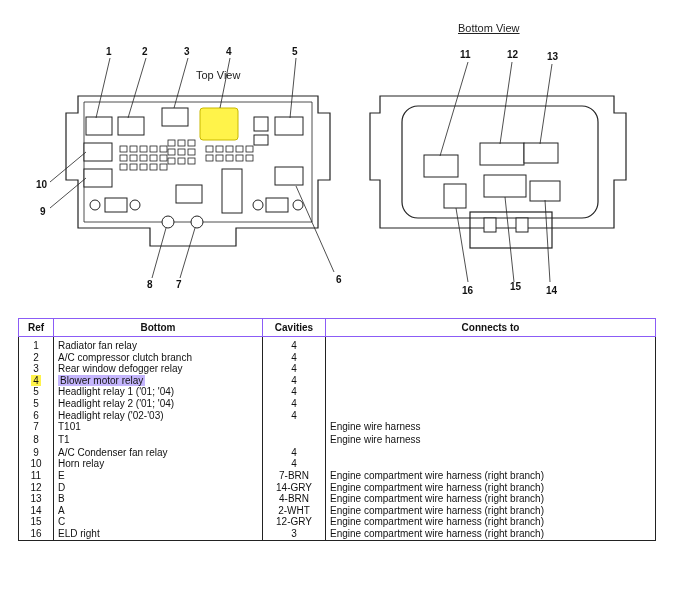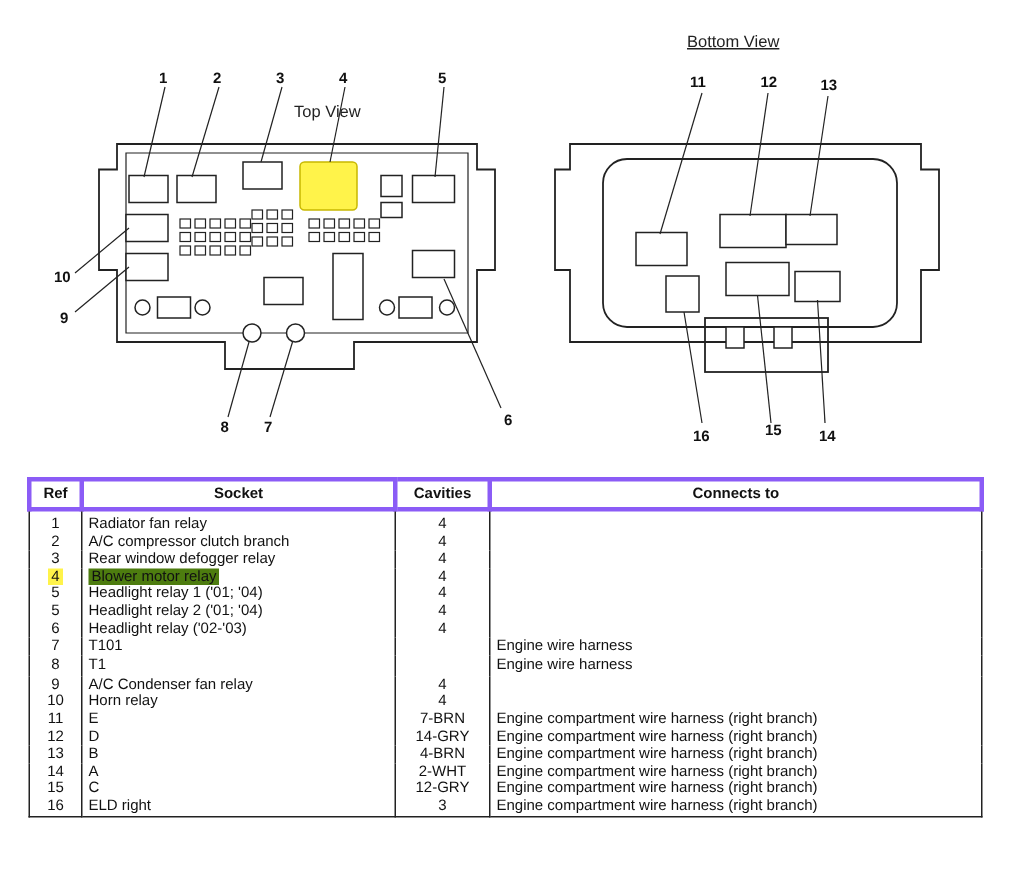--- a/index.html
+++ b/index.html
@@ -3,28 +3,28 @@
 <meta charset="utf-8">
 <style>
   html, body { margin: 0; padding: 0; background: #ffffff; }
   body { width: 674px; height: 589px; position: relative; overflow: hidden;
          font-family: "Liberation Sans", sans-serif; color: #111; }
   .view-title { position: absolute; font-size: 11px; color: #222; }
   #diagram { position: absolute; left: 0; top: 0; }
   #diagram text { font-family: "Liberation Sans", sans-serif; font-size: 10px; font-weight: bold; fill: #111; }
   table.conn { position: absolute; left: 18px; top: 318px; width: 638px; border-collapse: collapse;
                font-size: 10px; }
-  table.conn th { border: 3px solid #8b5cf6; font-weight: bold; height: 17px; padding: 0 4px; font-size: 10px; }
+  table.conn th { border: 1px solid #8b5cf6; font-weight: bold; height: 17px; padding: 0 4px; font-size: 10px; }
   table.conn td { border-left: 1px solid #222; border-right: 1px solid #222; padding: 0 4px; height: 11.6px; line-height: 11.6px; white-space: nowrap; }
   table.conn tbody tr:last-child td { border-bottom: 1px solid #222; }
   table.conn tbody tr:first-child td { padding-top: 3px; }
   td.ref { text-align: center; width: 26px; }
   td.socket { width: 200px; }
   td.cav { text-align: center; width: 54px; }
-  tr.hl td.socket span { background: #4d7c0f; padding: 0 2px; }
+  tr.hl td.socket span { background: #c4b5fd; padding: 0 2px; }
   tr.hl td.ref span { background: #fff34a; padding: 0 2px; }
   tr.gap td { height: 14px; }
 </style>
 </head>
 <body>
 
 <div class="view-title" style="left:196px; top:22px;margin-top:47px;">Top View</div>
 <div class="view-title" style="left:458px; top:22px;text-decoration:underline;">Bottom View</div>
 
 <svg id="diagram" width="674" height="310">
@@ -152,21 +152,21 @@
     <text x="546" y="294">14</text>
     <text x="510" y="290">15</text>
     <text x="462" y="294">16</text>
   </g>
 </svg>
 
 <table class="conn">
   <thead>
     <tr>
       <th>Ref</th>
-      <th>Socket</th>
+      <th>Bottom</th>
       <th>Cavities</th>
       <th>Connects to</th>
     </tr>
   </thead>
   <tbody id="tbody">
       <tr>
         <td class="ref"><span>1</span></td>
         <td class="socket"><span>Radiator fan relay</span></td>
         <td class="cav"><span>4</span></td>
         <td class=""><span></span></td>

